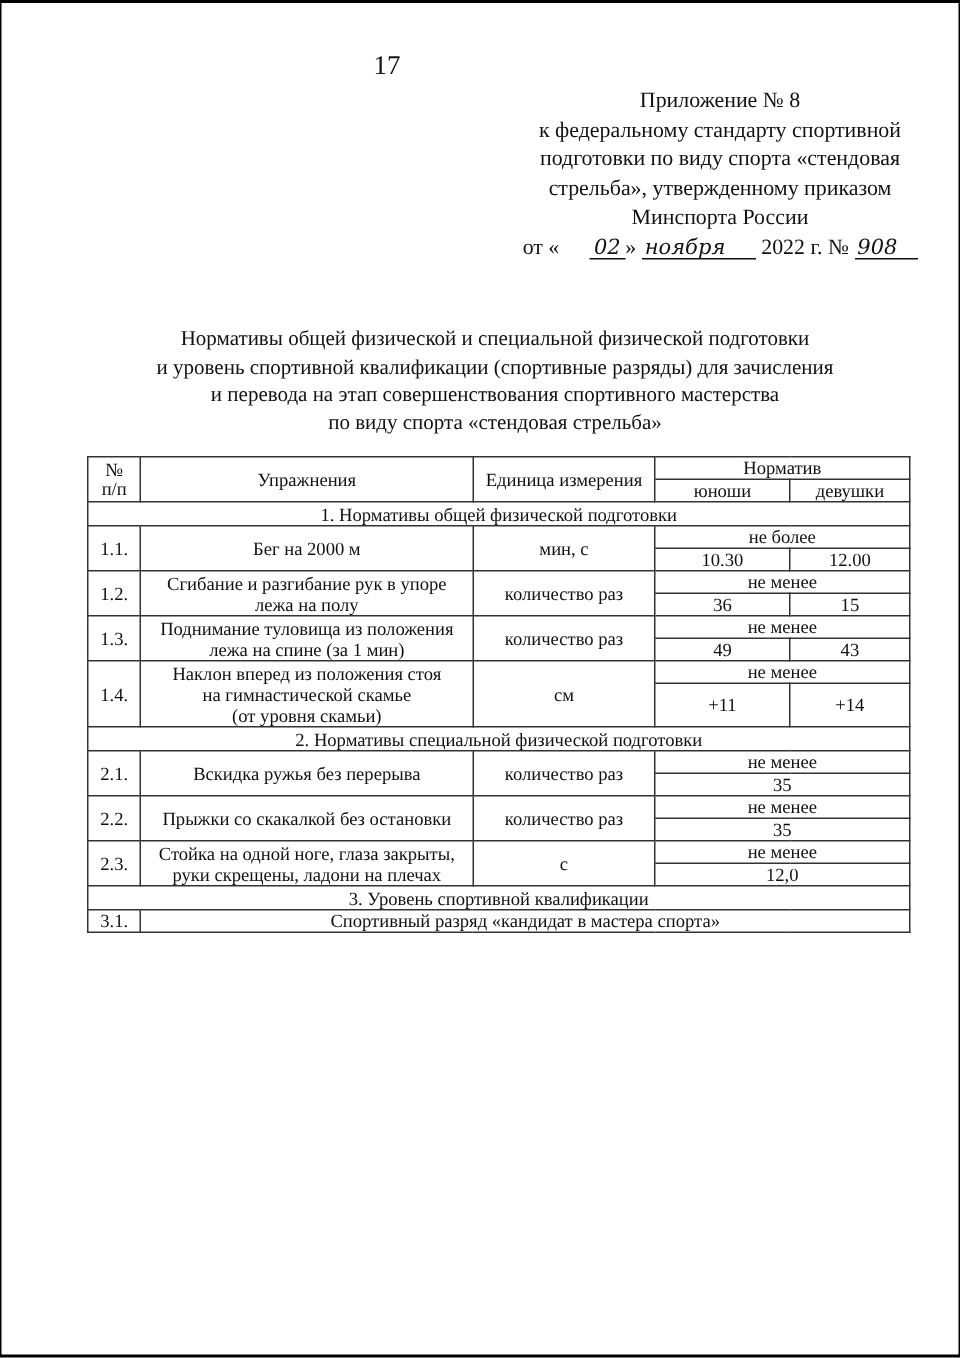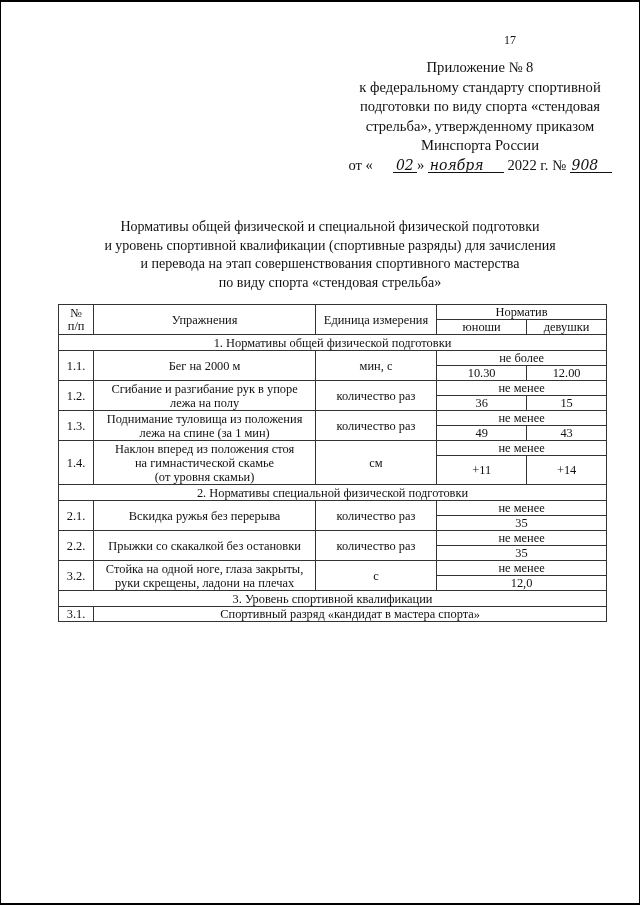--- a/index.html
+++ b/index.html
@@ -1,21 +1,21 @@
 <!DOCTYPE html>
 <html><head>
 <meta charset="utf-8">
 <style>
   html, body { margin: 0; padding: 0; }
   body {
     width: 640px; height: 905px; background: #ffffff; position: relative; overflow: hidden;
     font-family: "Liberation Serif", "DejaVu Serif", serif; color: #111;
   }
   .frame { position: absolute; left: 0; top: 0; width: 638px; height: 903px; border: 1px solid #000; border-top-width: 2px; border-bottom-width: 2px; box-sizing: border-box; width: 640px; height: 905px; pointer-events: none; }
-  .page-number { position: absolute; left: 0; width: 516px; top: 33px; text-align: right; font-size: 12px; }
+  .page-number { position: absolute; left: 0; width: 516px; top: 33px; text-align: center; font-size: 18px; }
   .appendix {
     position: absolute; left: 330px; width: 300px; top: 58px;
     text-align: center; font-size: 14.6px; line-height: 19.5px;
   }
   .appendix .line { display: block; white-space: nowrap; }
   .hand { font-family: "DejaVu Serif", serif; font-style: italic; font-size: 14px; display: inline-block; border-bottom: 1px solid #111; line-height: 14px; padding: 0 2px; }
   .hand.day { width: 20px; text-align: center; margin-left: 20px; }
   .hand.month { width: 72px; text-align: left; }
   .hand.num { width: 38px; text-align: left; }
   .title {
@@ -162,21 +162,21 @@
     <td rowspan="2">2.2.</td>
     <td rowspan="2">Прыжки со скакалкой без остановки</td>
     <td rowspan="2">количество раз</td>
     <td colspan="2">не менее</td>
   </tr>
   <tr class="bot">
     <td colspan="2">35</td>
   </tr>
 
   <tr class="top">
-    <td rowspan="2">3.2.</td>
+    <td rowspan="2">2.3.</td>
     <td rowspan="2">
       <div>Стойка на одной ноге, глаза закрыты,</div>
       <div>руки скрещены, ладони на плечах</div>
     </td>
     <td rowspan="2">с</td>
     <td colspan="2">не менее</td>
   </tr>
   <tr class="bot">
     <td colspan="2">12,0</td>
   </tr>

